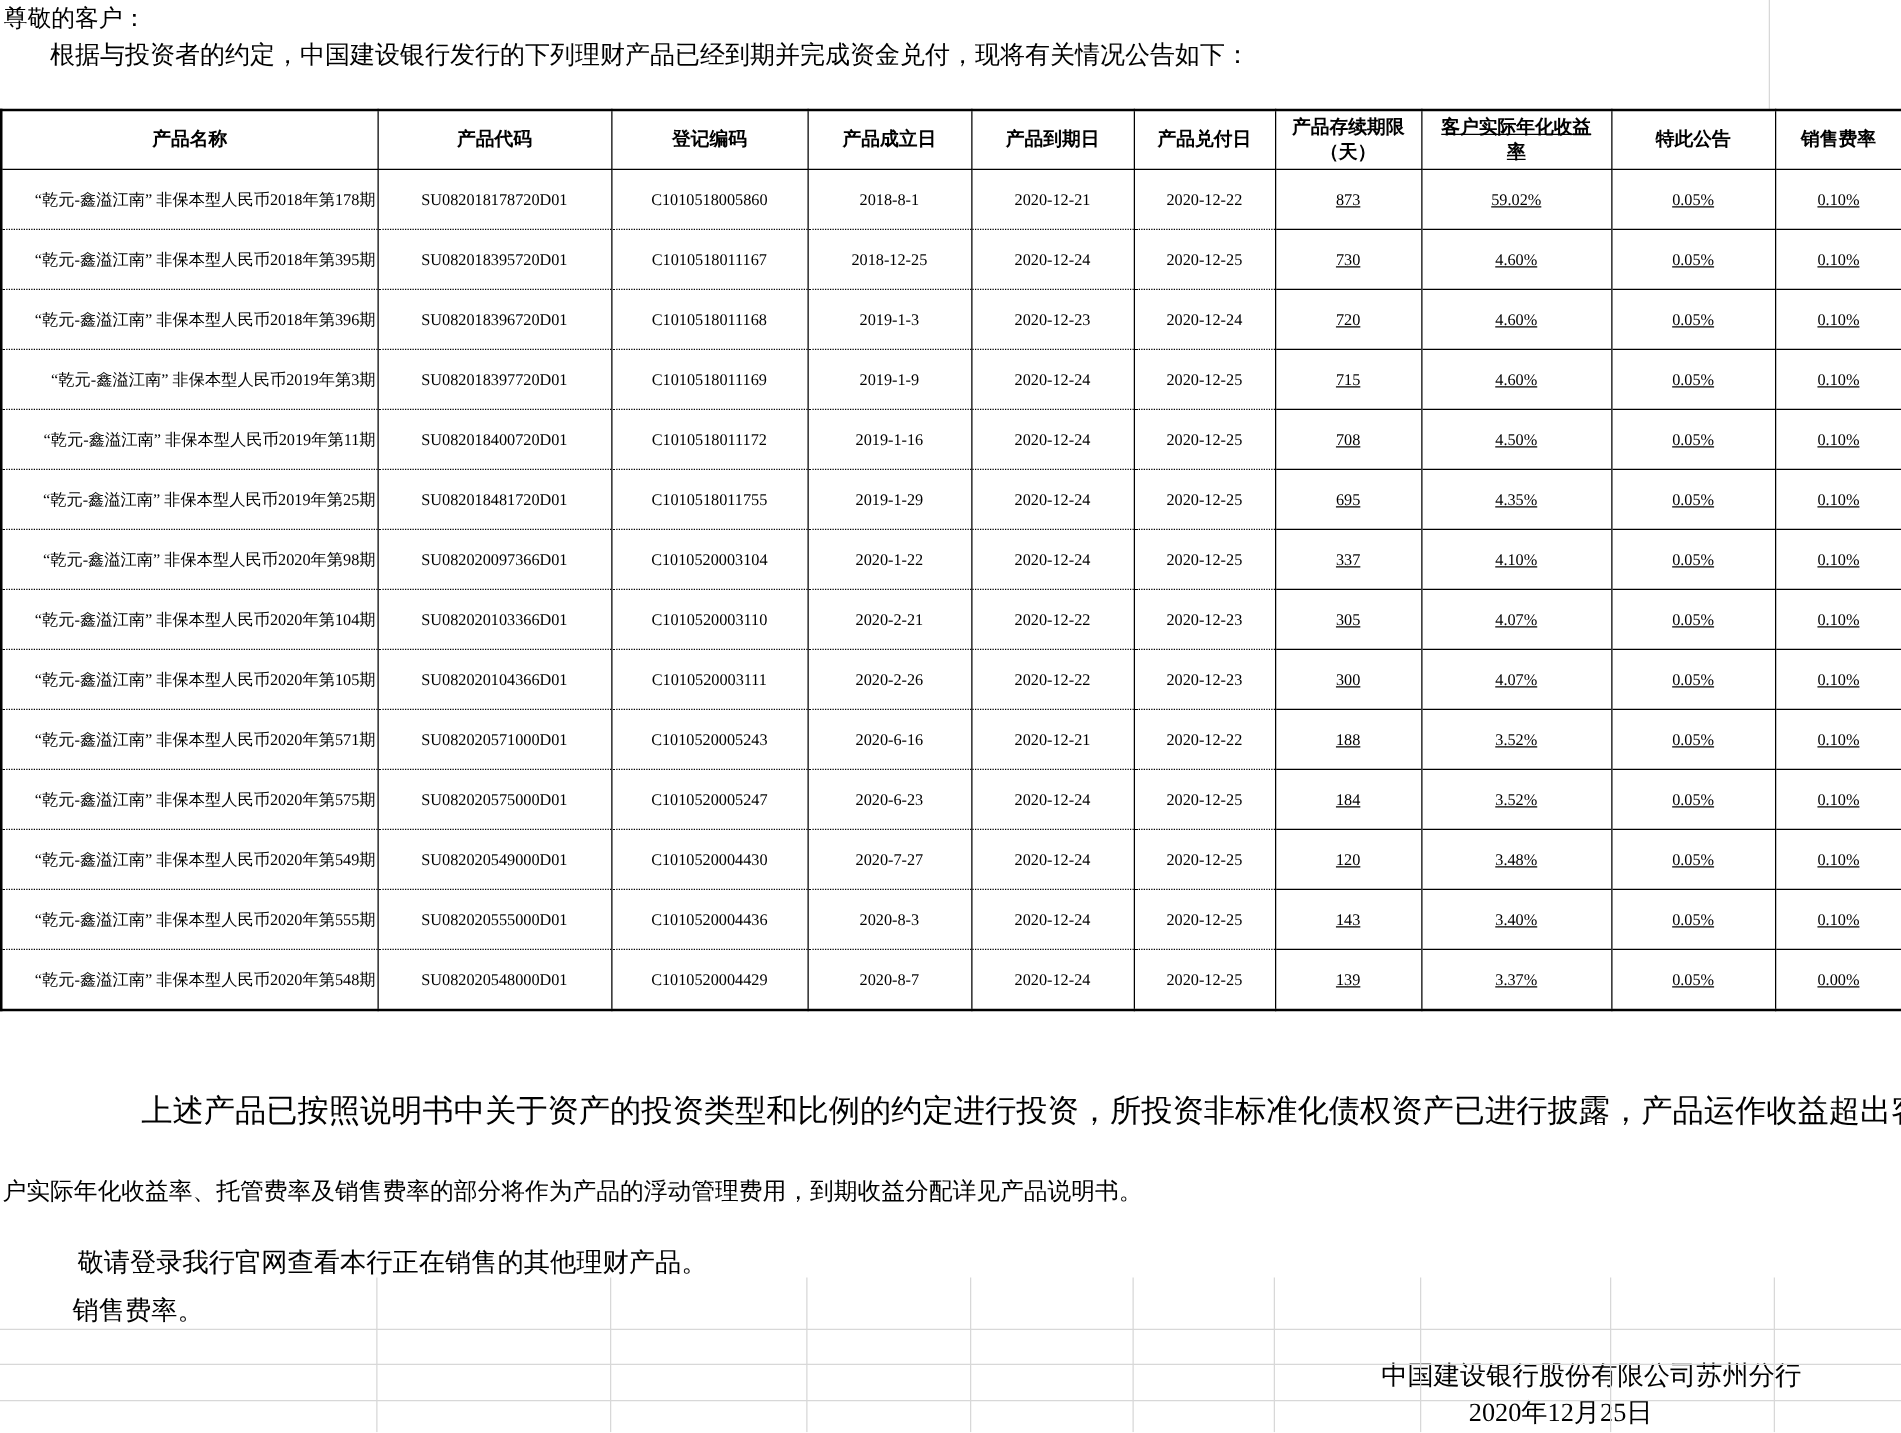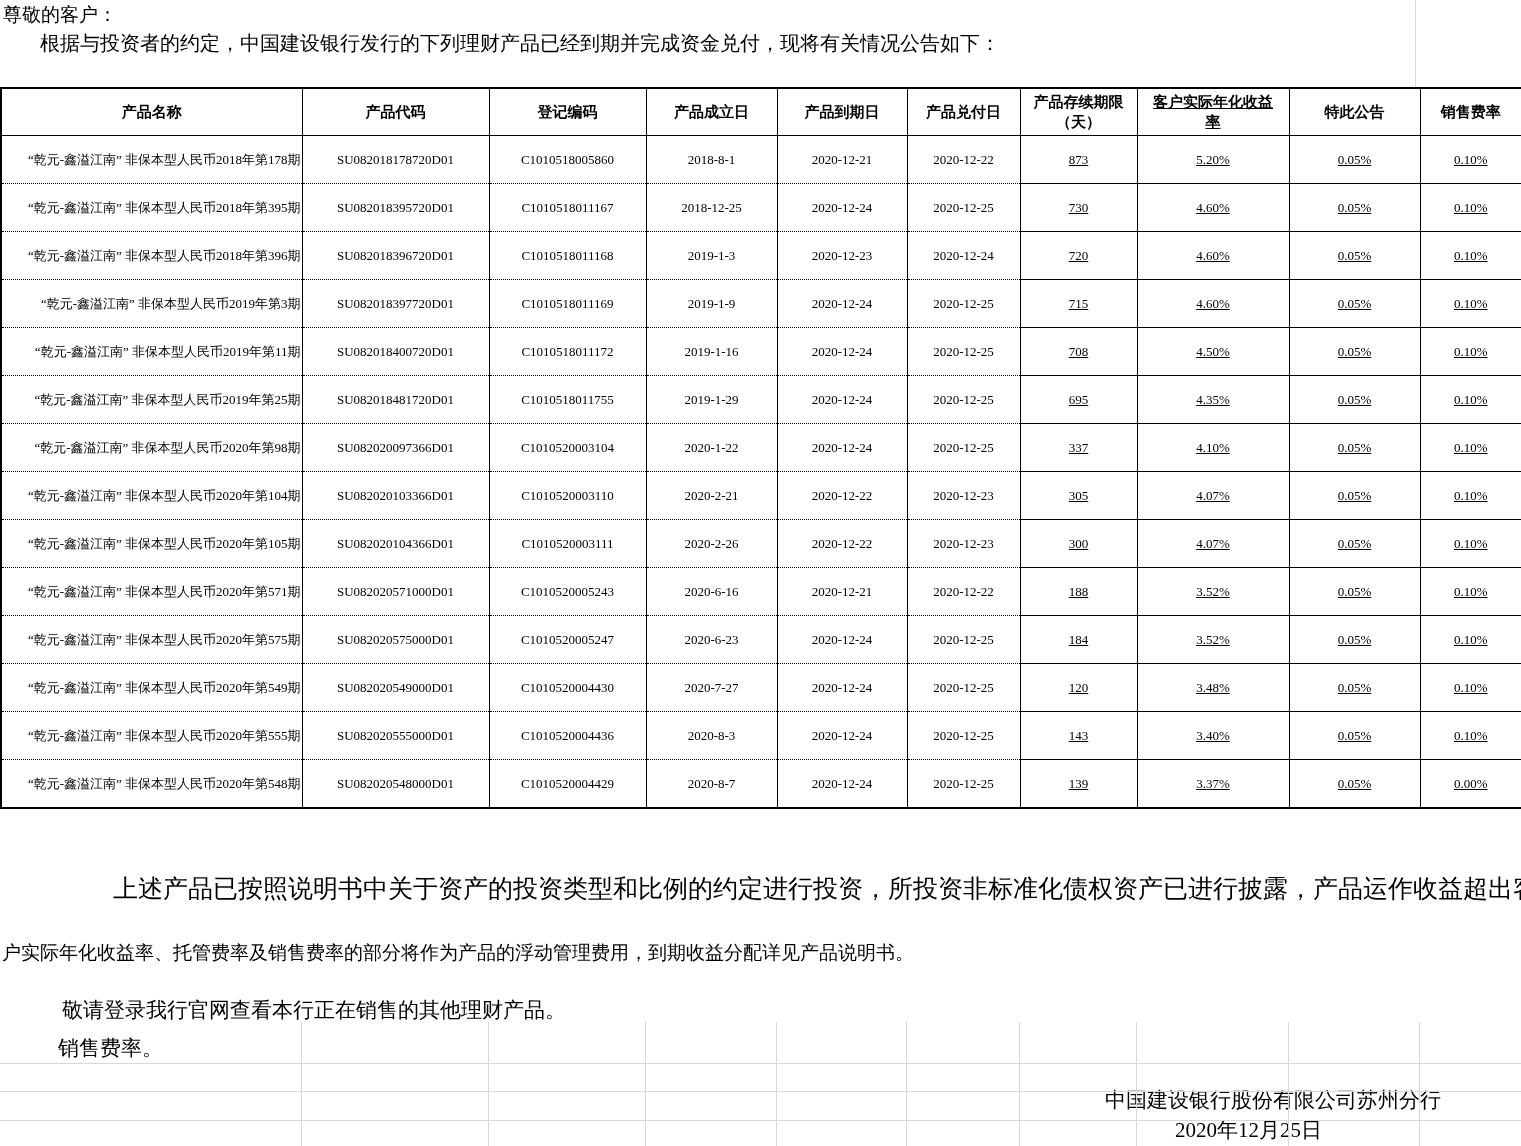--- a/index.html
+++ b/index.html
@@ -103,21 +103,21 @@
     </thead>
     <tbody>
         <tr>
           <td class="name-cell">“乾元-鑫溢江南” 非保本型人民币2018年第178期</td>
           <td>SU082018178720D01</td>
           <td>C1010518005860</td>
           <td>2018-8-1</td>
           <td>2020-12-21</td>
           <td>2020-12-22</td>
           <td class="solid-top">873</td>
-          <td class="solid-top">5.20%</td>
+          <td class="solid-top">59.02%</td>
           <td class="solid-top">0.05%</td>
           <td class="solid-top">0.10%</td>
         </tr>
         <tr>
           <td class="name-cell">“乾元-鑫溢江南” 非保本型人民币2018年第395期</td>
           <td>SU082018395720D01</td>
           <td>C1010518011167</td>
           <td>2018-12-25</td>
           <td>2020-12-24</td>
           <td>2020-12-25</td>

